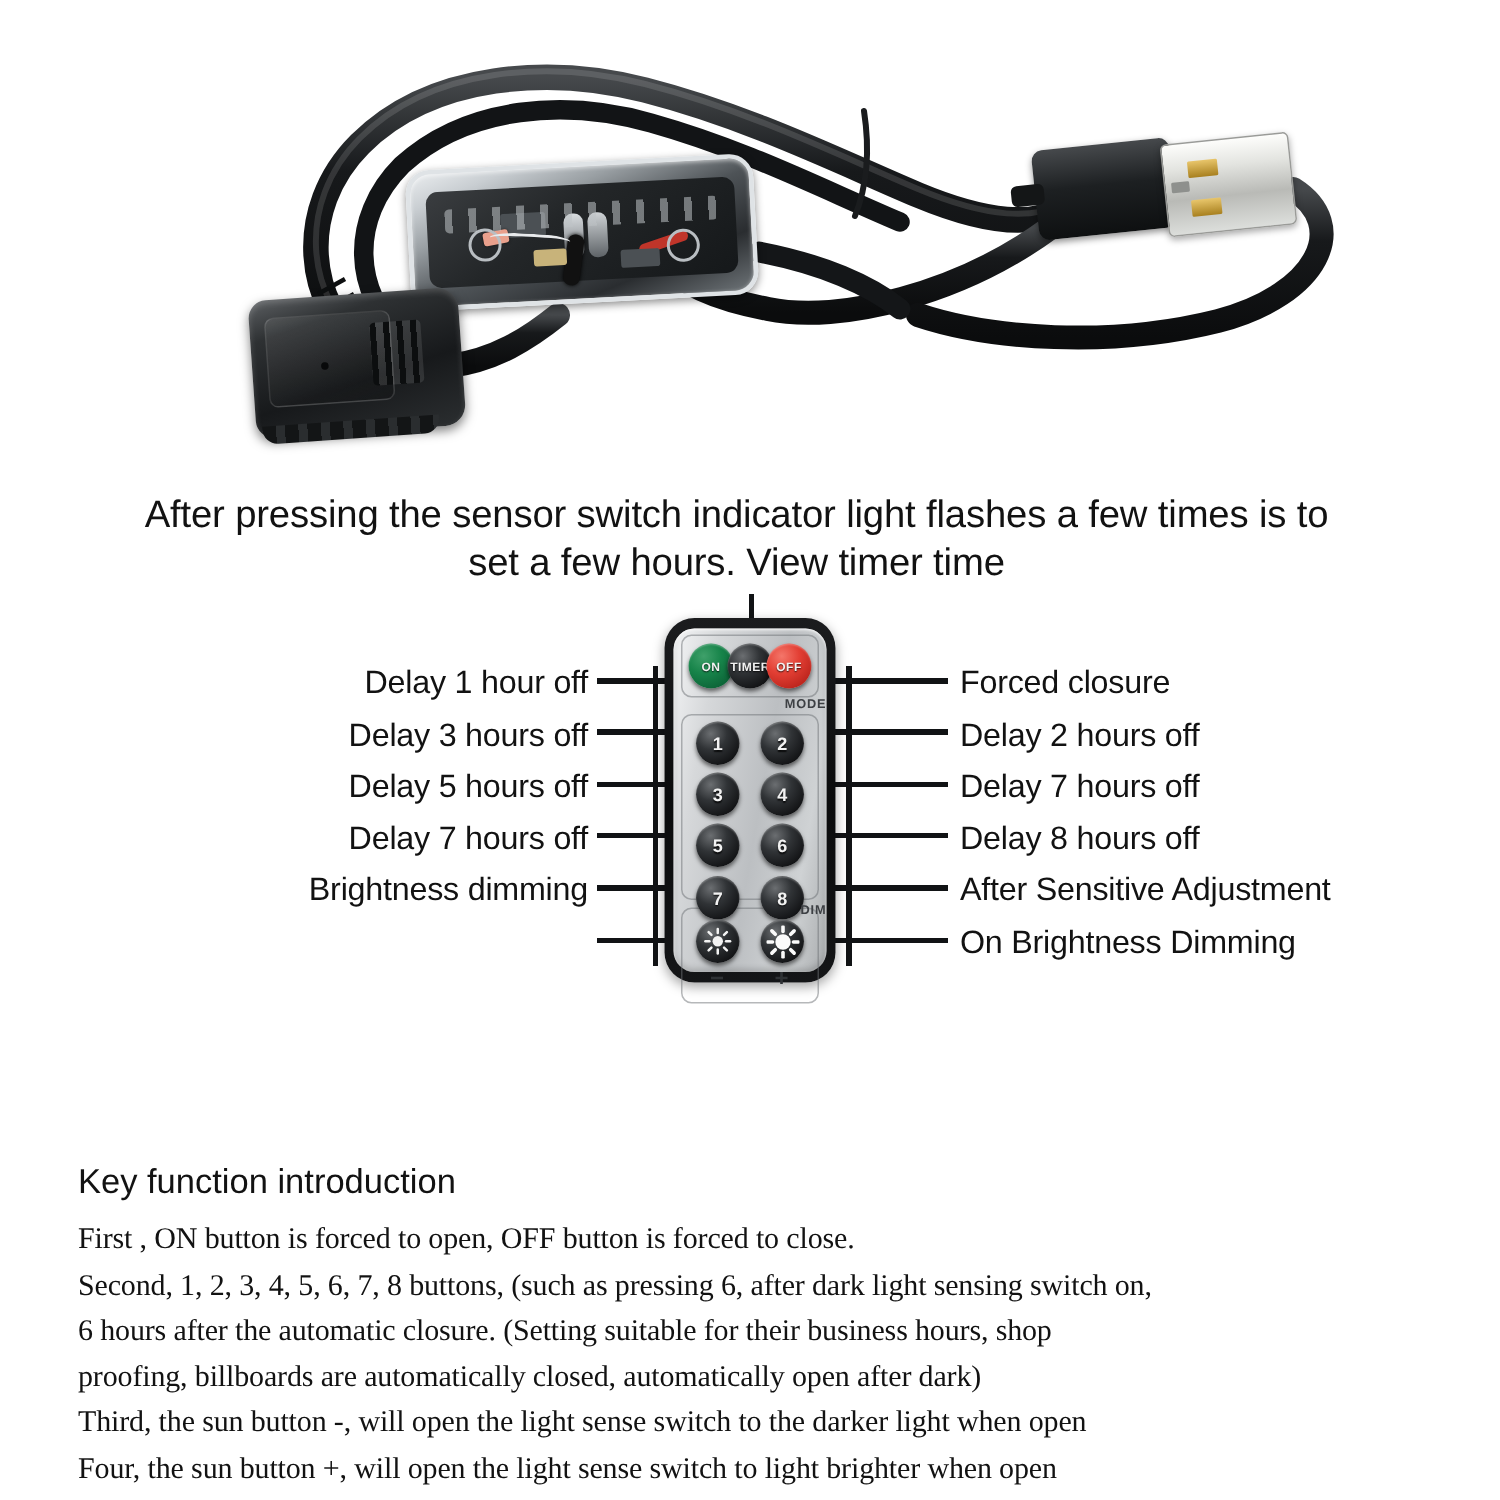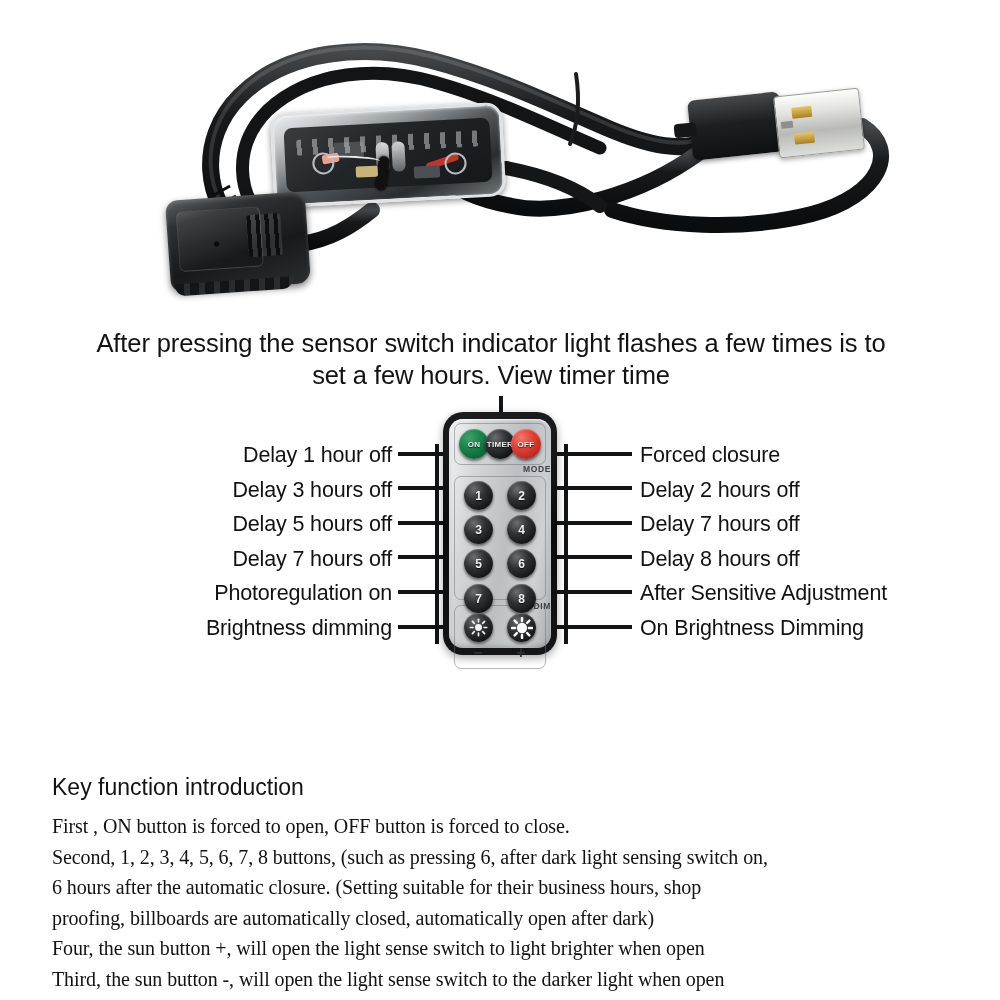--- a/index.html
+++ b/index.html
@@ -342,37 +342,36 @@
         <div class="sign" style="left:12px; top:226px;">−</div>
         <div class="sign" style="left:55px; top:226px;">+</div>
       </div>
     </div>
 
     <div class="labels-left" style="top:42px;">
       <div class="lrow">Delay 1 hour off</div>
       <div class="lrow">Delay 3 hours off</div>
       <div class="lrow">Delay 5 hours off</div>
       <div class="lrow">Delay 7 hours off</div>
-      <div class="lrow">Photoregulation on</div>
       <div class="lrow">Brightness dimming</div>
     </div>
 
     <div class="labels-right" style="top:42px;">
       <div class="lrow">Forced closure</div>
       <div class="lrow">Delay 2 hours off</div>
       <div class="lrow">Delay 7 hours off</div>
       <div class="lrow">Delay 8 hours off</div>
       <div class="lrow">After Sensitive Adjustment</div>
       <div class="lrow">On Brightness Dimming</div>
     </div>
   </div>
 
   <div class="bottom">
     <h2>Key function introduction</h2>
     <p>First ,  ON button is forced to open, OFF button is forced to close.</p>
     <p>Second, 1, 2, 3, 4, 5, 6, 7, 8 buttons, (such as pressing 6, after dark light sensing switch on,</p>
     <p>6 hours after the automatic closure. (Setting suitable for their business hours, shop</p>
     <p>proofing, billboards are automatically closed, automatically open after dark)</p>
+    <p>Third, the sun button -, will open the light sense switch to the darker light when open</p>
     <p>Four, the sun button +, will open the light sense switch to light brighter when open</p>
-    <p>Third, the sun button -, will open the light sense switch to the darker light when open</p>
   </div>
 
 </div>
 
 </body></html>

